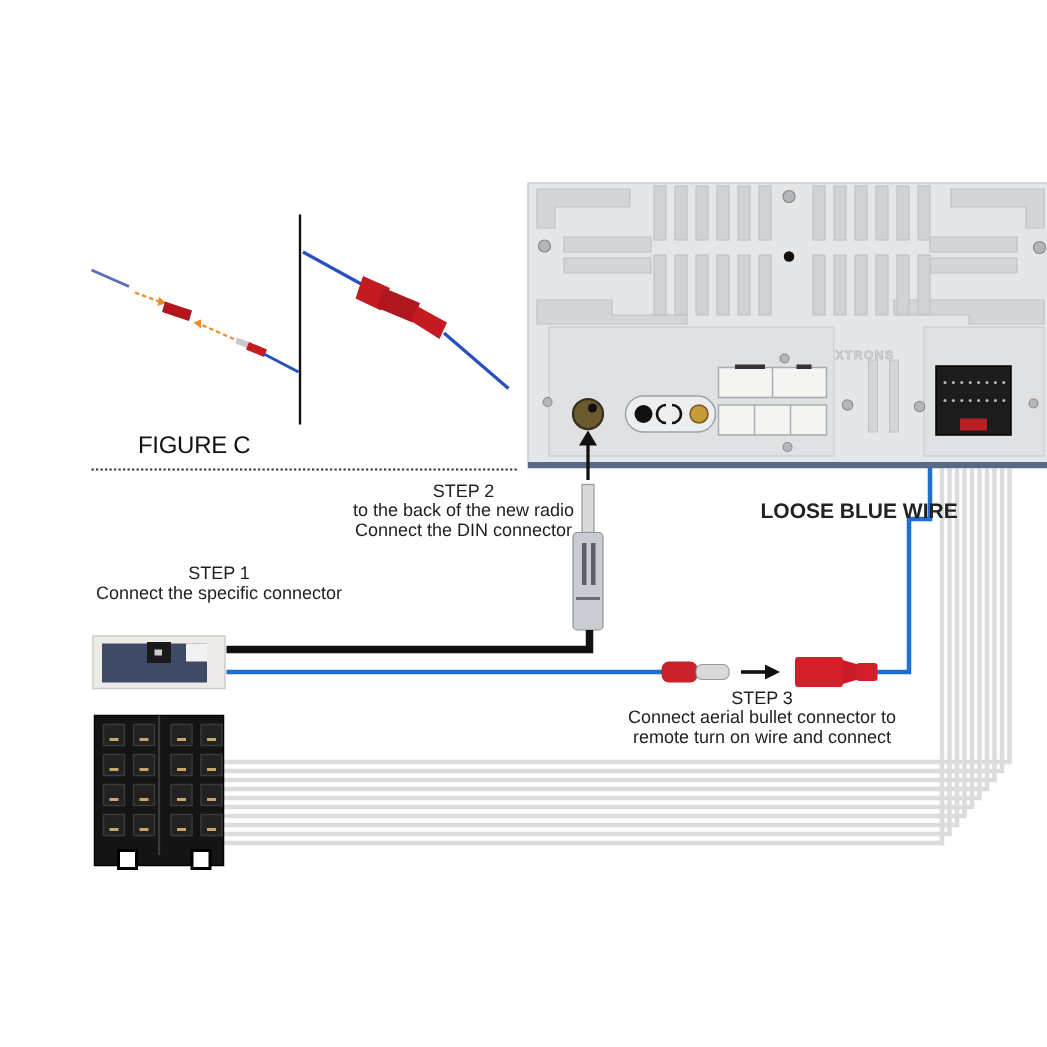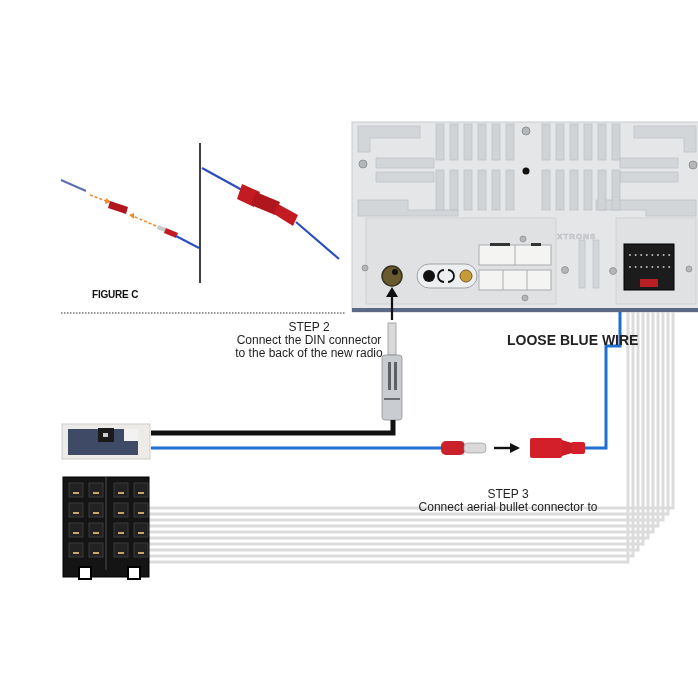--- a/index.html
+++ b/index.html
@@ -1,21 +1,21 @@
 <!DOCTYPE html>
 <html><head>
 <meta charset="utf-8">
 <style>
   html,body{margin:0;padding:0;background:#ffffff;}
   body{width:698px;height:698px;position:relative;overflow:hidden;font-family:"Liberation Sans",sans-serif;}
   #stage{position:absolute;left:16px;top:0;width:698px;height:698px;}
   .label{position:absolute;text-align:center;font-weight:normal;color:#1e1e1e;font-size:12px;line-height:13px;white-space:nowrap;}
   .label .ttl{display:block;}
   .label .ln{display:block;}
-  #figure-c{position:absolute;left:50px;top:289px;font-weight:bold;font-size:10px;letter-spacing:-0.2px;color:#111;padding-left:26px;}
+  #figure-c{position:absolute;left:50px;top:289px;font-weight:normal;font-size:16px;letter-spacing:-0.2px;color:#111;padding-left:26px;}
   #loose{position:absolute;left:491px;top:332px;font-weight:bold;font-size:14px;color:#222;}
 </style>
 </head>
 <body>
 
 <div id="stage">
 <svg width="698" height="698" viewBox="0 0 698 698" xmlns="http://www.w3.org/2000/svg">
 
   <g>
     <line x1="45" y1="180" x2="70" y2="191" stroke="#5a6fb5" stroke-width="2"></line>
@@ -224,26 +224,29 @@
         </g>
     <rect x="63" y="567" width="12" height="12" fill="#fff" stroke="#000" stroke-width="2"></rect>
     <rect x="112" y="567" width="12" height="12" fill="#fff" stroke="#000" stroke-width="2"></rect>
   </g>
 </svg>
 
 <span id="figure-c">FIGURE C</span>
 
 <div class="label" style="left:198px;top:321px;width:190px;">
   <span class="ttl">STEP 2</span>
+  <span class="ln">to the back of the new radio</span>
   <span class="ln">Connect the DIN connector</span>
-  <span class="ln">to the back of the new radio</span>
 </div>
 
 <div class="label" style="left:30px;top:376px;width:200px;">
-</div>
-
-<div class="label" style="left:392px;top:459px;width:200px;margin-top:29px;">
+  <span class="ttl">STEP 1</span>
+  <span class="ln">Connect the specific connector</span>
+</div>
+
+<div class="label" style="left:392px;top:459px;width:200px;">
   <span class="ttl">STEP 3</span>
   <span class="ln">Connect aerial bullet connector to</span>
+  <span class="ln">remote turn on wire and connect</span>
 </div>
 
 <span id="loose">LOOSE BLUE WIRE</span>
 </div>
 
 </body></html>

